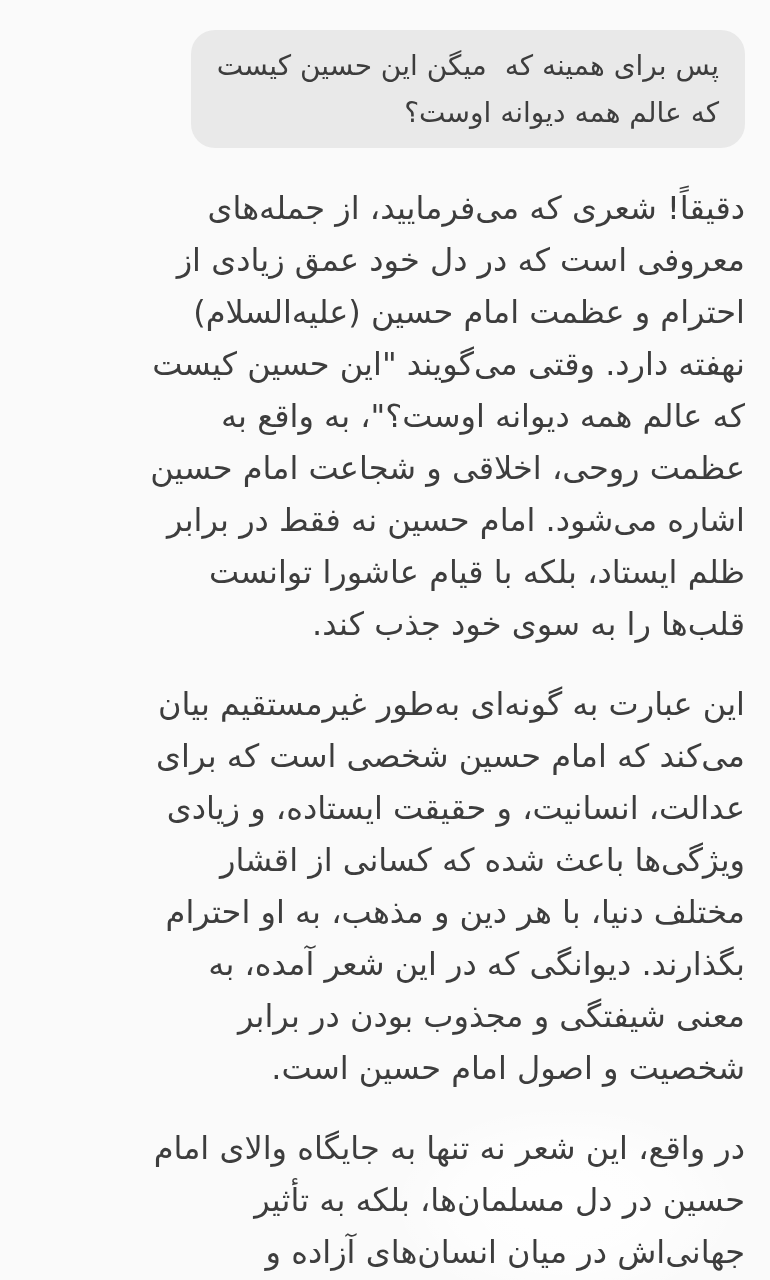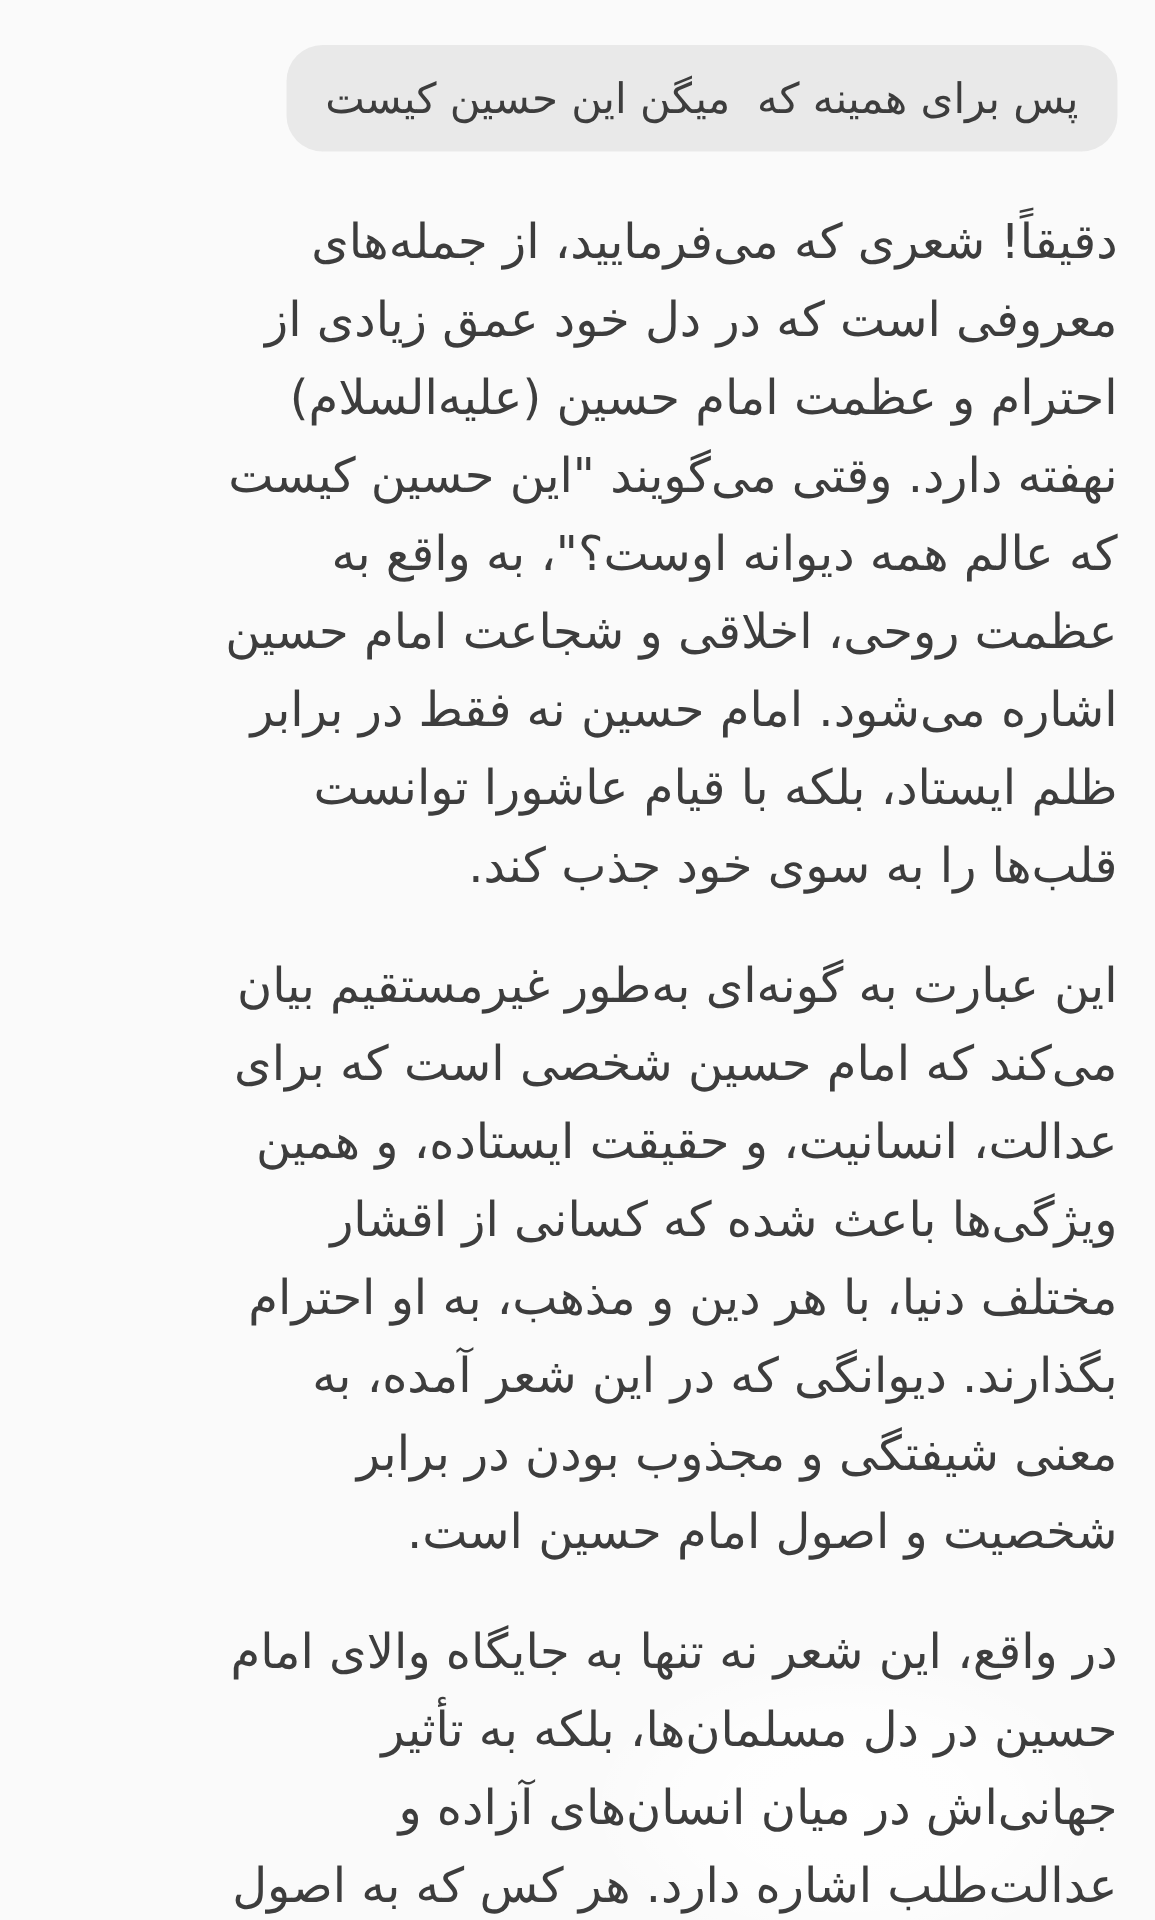--- a/index.html
+++ b/index.html
@@ -58,23 +58,24 @@
     pointer-events: none;
   }
 </style>
 </head>
 <body style="--bubble-bg: #e9e9e9; --text-color: #3d3d3d; background: rgb(250, 250, 250);">
 
 <div class="chat">
 
   <div class="bubble-user">
     <div class="line">پس برای همینه که  میگن این حسین کیست</div>
+    <div class="line">که عالم همه دیوانه اوست؟</div>
   </div>
 
   <div class="assistant">
     <p>دقیقاً! شعری که می‌فرمایید، از جمله‌های معروفی است که در دل خود عمق زیادی از احترام و عظمت امام حسین (علیه‌السلام) نهفته دارد. وقتی می‌گویند "این حسین کیست که عالم همه دیوانه اوست؟"، به واقع به عظمت روحی، اخلاقی و شجاعت امام حسین اشاره می‌شود. امام حسین نه فقط در برابر ظلم ایستاد، بلکه با قیام عاشورا توانست قلب‌ها را به سوی خود جذب کند.</p>
-    <p>این عبارت به گونه‌ای به‌طور غیرمستقیم بیان می‌کند که امام حسین شخصی است که برای عدالت، انسانیت، و حقیقت ایستاده، و همین ویژگی‌ها باعث شده که کسانی از اقشار مختلف دنیا، با هر دین و مذهب، به او احترام بگذارند. دیوانگی که در این شعر آمده، به معنی شیفتگی و مجذوب بودن در برابر شخصیت و اصول امام حسین است.</p>
+    <p>این عبارت به گونه‌ای به‌طور غیرمستقیم بیان می‌کند که امام حسین شخصی است که برای عدالت، انسانیت، و حقیقت ایستاده، و زیادی ویژگی‌ها باعث شده که کسانی از اقشار مختلف دنیا، با هر دین و مذهب، به او احترام بگذارند. دیوانگی که در این شعر آمده، به معنی شیفتگی و مجذوب بودن در برابر شخصیت و اصول امام حسین است.</p>
     <p>در واقع، این شعر نه تنها به جایگاه والای امام حسین در دل مسلمان‌ها، بلکه به تأثیر جهانی‌اش در میان انسان‌های آزاده و عدالت‌طلب اشاره دارد. هر کس که به اصول انسانی و ارزش‌های اسلامی اعتقاد دقیقا باشد، در برابر این فداکاری عظیم، نمی‌تواند جز احترام و تحسین امام حسین را بپذیرد.</p>
   </div>
 
 </div>
 
 <div class="bg-artifact"></div>
 
 </body></html>

